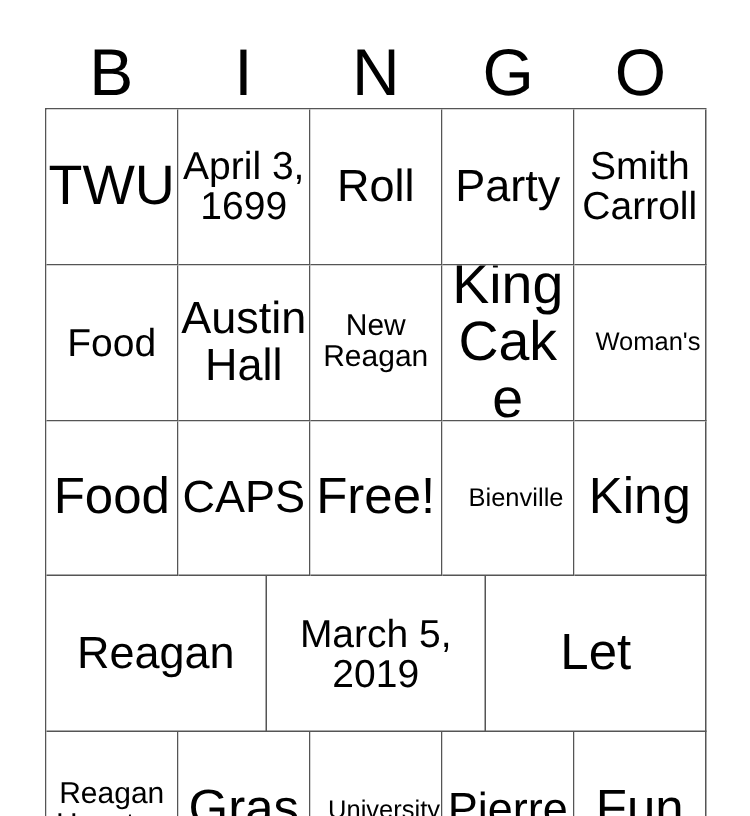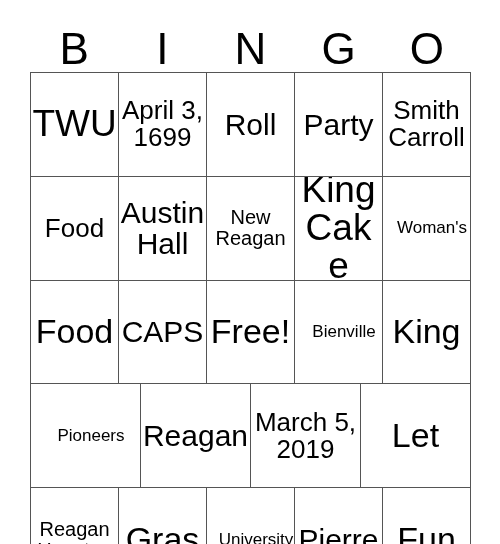--- a/index.html
+++ b/index.html
@@ -149,23 +149,20 @@
         </div>
       <div class="cell fs-xs">
           <span class="cell-text">Bienville</span>
         </div>
       <div class="cell fs-xl">
           <span class="cell-text">King</span>
         </div>
     </div>
 
     <div class="grid-row">
-      <div class="cell fs-xs">
-          <span class="cell-text">Pioneers</span>
-        </div>
       <div class="cell fs-lg">
           <span class="cell-text">Reagan</span>
         </div>
       <div class="cell fs-md">
           <span class="cell-text">March 5, 2019</span>
         </div>
       <div class="cell fs-xl">
           <span class="cell-text">Let</span>
         </div>
     </div>

